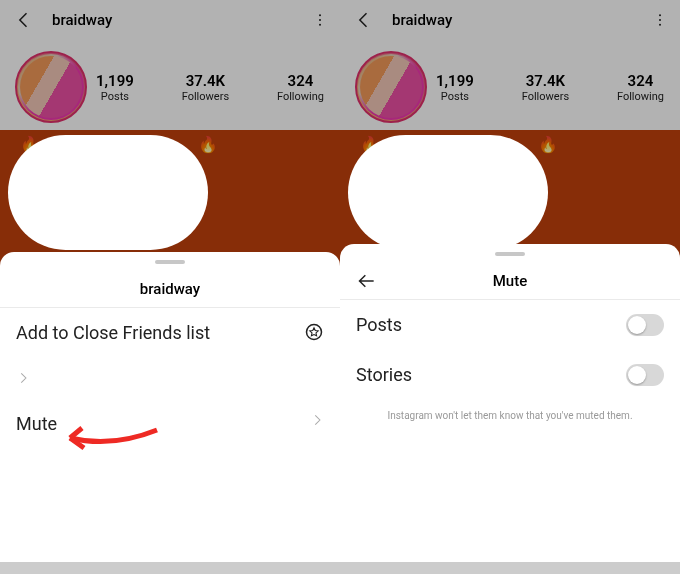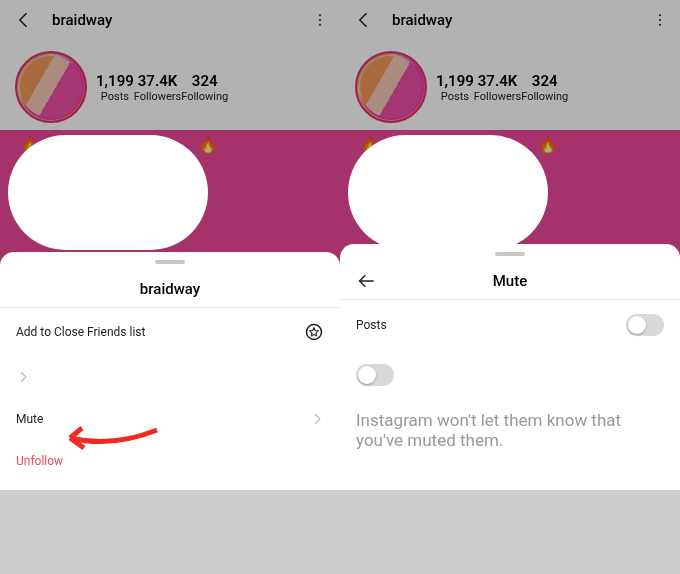--- a/index.html
+++ b/index.html
@@ -6,23 +6,23 @@
   body {
     width: 680px;
     height: 574px;
     display: flex;
     font-family: -apple-system, BlinkMacSystemFont, "Segoe UI", Roboto, sans-serif;
     background: #ccc;
     overflow: hidden;
   }
   .pane {
     width: 340px;
-    height: 490px;
-    position: relative;
-    background: #ec4899;
+    height: 562px;
+    position: relative;
+    background: #c2410c;
     overflow: hidden;
   }
   .pane-dim::before {
     content: "";
     position: absolute;
     inset: 0;
     background: rgba(0,0,0,0.3);
     z-index: 5;
   }
   .header {
@@ -78,21 +78,21 @@
   .avatar::after{
     content:"";
     position:absolute;
     inset:2px;
     border-radius:50%;
     background: linear-gradient(120deg,#f39a5a 0 35%, #f3c8b8 35% 55%, #eb4fa4 55% 100%);
   }
   .stats {
     flex: 1;
     display: flex;
-    justify-content: flex-start;
+    justify-content: space-between;
     margin-left: 10px;
   }
   .stat { text-align: center; }
   .stat .num { font-size: 15px; font-weight: 600; }
   .stat .lbl { font-size: 11px; color: #222; }
   .blob {
     position: absolute;
     background: #fff;
     border-radius: 80px;
     z-index: 10;
@@ -138,34 +138,34 @@
     width: 30px;
     display: flex; align-items: center; justify-content: center;
     cursor: pointer;
   }
   .sheet-title {
     font-size: 15px;
     font-weight: 500;
   }
   .row {
     display: flex;
-    align-items: center;
     padding: 14px 16px;
-    font-size: 12px;
+    font-size: 18px;
     color: #222;
     cursor: pointer;
     position: relative;
   }
   .row .label { flex: 1; }
   .row .chev svg, .row .star svg { display: block; }
   .row.unfollow .label { color: #ed4956; }
   .hint {
-    font-size: 17px;
+    font-size: 10px;
     color: #999;
     padding: 10px 16px;
+    text-align: center;
   }
   .toggle {
     width: 38px; height: 22px;
     background: #d8d8d8;
     border-radius: 11px;
     position: relative;
     cursor: pointer;
   }
   .toggle::after {
     content: "";
@@ -245,23 +245,20 @@
       </span>
     </div>
     <div class="row">
       <span class="label">Mute</span>
       <span class="chev">
         <svg width="14" height="14" viewBox="0 0 24 24" style="stroke:#aaa">
             <path d="M9 4l8 8-8 8"></path>
           </svg>
       </span>
     </div>
-    <div class="row unfollow">
-      <span class="label">Unfollow</span>
-    </div>
   </div>
 
   <svg class="arrow-annot" style="left:52px; top:420px;" width="110" height="40" viewBox="0 0 110 40">
     <path d="M105 10 Q60 28 18 18" stroke="#ee2a24" stroke-width="5" fill="none"></path>
     <path d="M18 18 L30 8 M18 18 L32 28" stroke="#ee2a24" stroke-width="5" fill="none"></path>
   </svg>
 </div>
 
 <div class="pane pane-dim">
   <div class="header">
@@ -308,17 +305,18 @@
             <path d="M20 12H4 M10 5l-7 7 7 7"></path>
           </svg>
       </div>
       <div class="sheet-title">Mute</div>
     </div>
     <div class="row">
       <span class="label">Posts</span>
       <div class="toggle"></div>
     </div>
     <div class="row">
+      <span class="label">Stories</span>
       <div class="toggle"></div>
     </div>
     <div class="hint">Instagram won't let them know that you've muted them.</div>
   </div>
 </div>
 
 </body></html>

